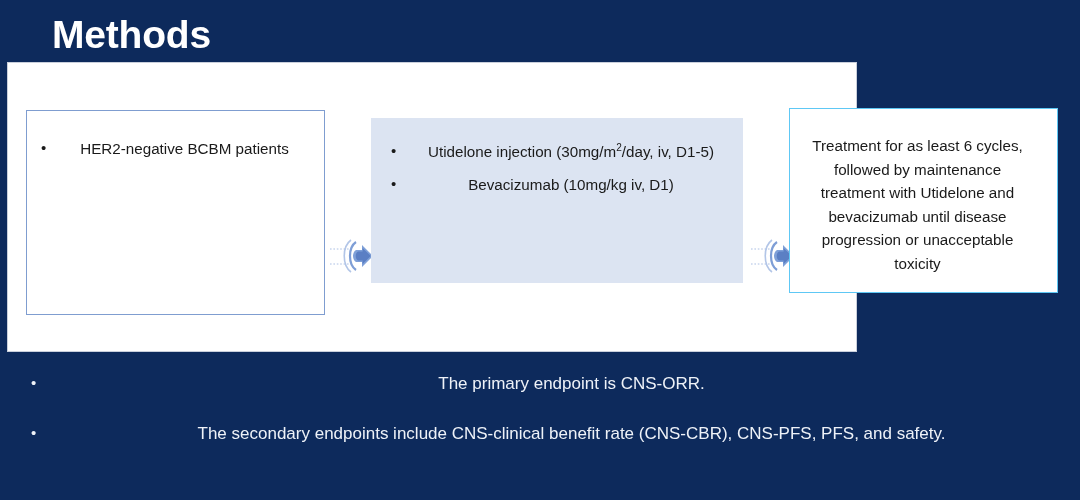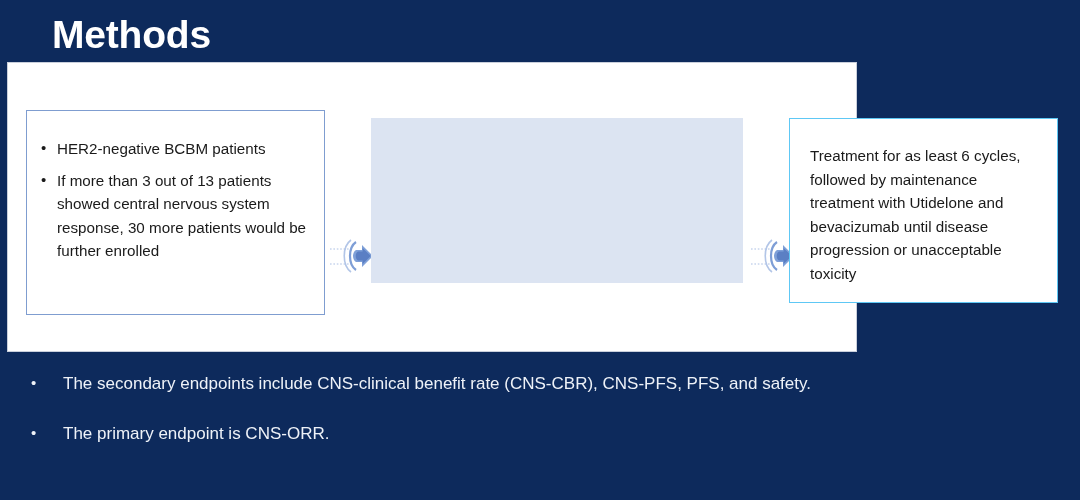--- a/index.html
+++ b/index.html
@@ -7,20 +7,21 @@
     padding: 0;
     background: #0d2a5c;
   }
   #slide {
     position: relative;
     width: 1080px;
     height: 500px;
     background: #0d2a5c;
     font-family: "Liberation Sans", sans-serif;
     overflow: hidden;
+    text-align: center;
   }
 
   
   #slide-title {
     position: absolute;
     left: 52px;
     top: 12px;
     font-size: 39px;
     font-weight: bold;
     color: #ffffff;
@@ -64,21 +65,21 @@
     top: 55px;
     width: 372px;
     height: 165px;
     background: #dce4f2;
     border: none;
     padding: 22px 10px 10px 16px;
   }
 
   #box-maintenance {
     left: 781px;
-    top: 55px;
+    top: 45px;
     width: 269px;
     height: 185px;
     background: #ffffff;
     border: 1.6px solid #5ec8f5;
     padding: 25px 32px 10px 20px;
   }
 
   
   ul.box-list {
     margin: 0;
@@ -144,21 +145,20 @@
 
 <div id="slide">
 
   <div id="slide-title">Methods</div>
 
   <div id="white-panel">
 
     <div class="flow-box" id="box-eligibility">
       <ul class="box-list">
         <li>HER2-negative BCBM patients</li>
-        <li>If more than 3 out of 13 patients showed central nervous system response, 30 more patients would be further enrolled</li>
       </ul>
     </div>
 
     <div class="arrow-connector" id="arrow-1">
       <svg width="46" height="46" viewBox="0 0 46 46" xmlns="http://www.w3.org/2000/svg">
 
         <g fill="none" stroke="#9db5df" stroke-width="1" stroke-dasharray="1.6 1.8" opacity="0.85">
           <path d="M1 16 H20"></path>
           <path d="M1 31 H20"></path>
         </g>
@@ -167,20 +167,22 @@
 
         <path d="M27 9 C19 14.5 19 31.5 27 37" fill="none" stroke="#7e9ed6" stroke-width="2.2"></path>
 
         <path d="M27 17 L33 17 L33 12 L44 23 L33 34 L33 29 L27 29 C23 27 23 19 27 17 Z" fill="#7fa0d8"></path>
         <path d="M29 18.5 L33.6 18.5 L33.6 15 L41.8 23 L33.6 31 L33.6 27.5 L29 27.5 C26 26 26 20 29 18.5 Z" fill="#5b7fc4"></path>
       </svg>
     </div>
 
     <div class="flow-box" id="box-regimen">
       <ul class="box-list">
+        <li>Utidelone injection (30mg/m<sup>2</sup>/day, iv, D1-5)</li>
+        <li>Bevacizumab (10mg/kg iv, D1)</li>
       </ul>
     </div>
 
     <div class="arrow-connector" id="arrow-2">
       <svg width="46" height="46" viewBox="0 0 46 46" xmlns="http://www.w3.org/2000/svg">
         <g fill="none" stroke="#9db5df" stroke-width="1" stroke-dasharray="1.6 1.8" opacity="0.85">
           <path d="M1 16 H20"></path>
           <path d="M1 31 H20"></path>
         </g>
         <path d="M22 7 C13 13.5 13 32.5 22 39" fill="none" stroke="#aabfe4" stroke-width="1.6" opacity="0.9"></path>
@@ -190,17 +192,17 @@
       </svg>
     </div>
 
     <div class="flow-box" id="box-maintenance">
       <p class="plain-para">Treatment for as least 6 cycles, followed by maintenance treatment with Utidelone and bevacizumab until disease progression or unacceptable toxicity</p>
     </div>
 
   </div>
 
   <div id="endpoints">
+    <div class="endpoint-row">The primary endpoint is CNS-ORR.</div>
     <div class="endpoint-row">The secondary endpoints include CNS-clinical benefit rate (CNS-CBR), CNS-PFS, PFS, and safety.</div>
-    <div class="endpoint-row">The primary endpoint is CNS-ORR.</div>
   </div>
 
 </div>
 
 </body></html>

